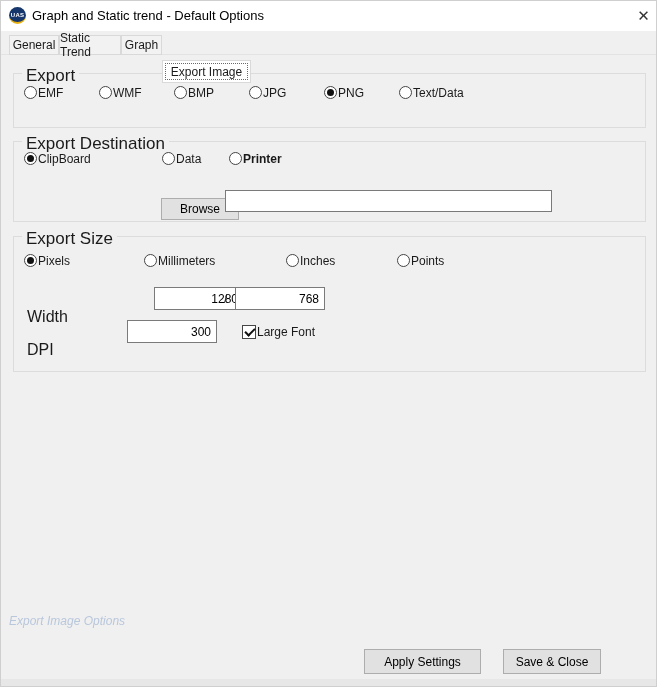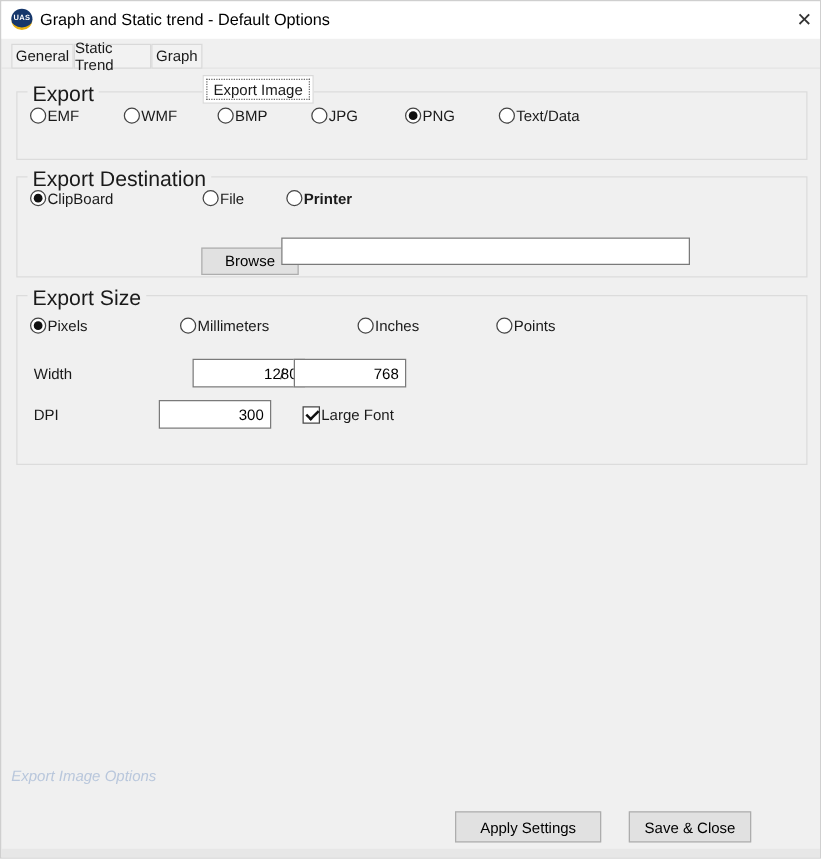--- a/index.html
+++ b/index.html
@@ -35,21 +35,21 @@
   .radio.checked::after { content:""; position:absolute; left:2px; top:2px; width:7px; height:7px; border-radius:50%; background:#111; }
   .checkbox { position:relative; width:14px; height:14px; border:1px solid #454545; background:#fff; flex:0 0 auto; }
   .checkbox.checked::after { content:""; position:absolute; left:2px; top:2px; width:8px; height:4px;
                              border-left:2px solid #111; border-bottom:2px solid #111; transform:rotate(-45deg); }
 
   
   .txt { position:absolute; height:23px; border:1px solid #7a7a7a; background:#fff; font-family:inherit;
          font-size:12px; text-align:right; padding:1px 5px; color:#000; }
   .btn { position:absolute; background:#e1e1e1; border:1px solid #adadad; font-family:inherit; font-size:12px;
          color:#000; display:flex; align-items:center; justify-content:center; cursor:default; }
-  .lbl { position:absolute; font-size:12px; }
+  .lbl { position:absolute; font-size:16px;margin-top:16px; }
   .slash { position:absolute; font-size:12px; }
 
   .footer-note { position:absolute; left:8px; top:613px; font-size:12px; font-style:italic; color:#b9c7dc; }
   .bottom-strip { position:absolute; left:0; top:678px; width:100%; height:9px; background:#e7e7e7; }
 </style>
 </head>
 <body>
 
 <div class="window">
 
@@ -94,21 +94,21 @@
   </div>
 
   <div class="group" style="top:140px; height:81px;">
     <div class="group-label">Export Destination</div>
     <div class="radio-item" style="left:10px; top:9px;">
       <span class="radio checked"></span>
       <span>ClipBoard</span>
     </div>
     <div class="radio-item" style="left:148px; top:9px;">
       <span class="radio"></span>
-      <span>File</span>
+      <span>Data</span>
     </div>
     <div class="radio-item" style="left:215px; top:9px;font-weight:bold;">
       <span class="radio"></span>
       <span>Printer</span>
     </div>
     <button class="btn" style="left:147px; top:56px; width:78px; height:22px;">Browse</button>
     <input class="txt" style="left: 211px; top: 48px; width: 327px; height: 22px; text-align: left;" value="">
   </div>
 
   <div class="group" style="top:235px; height:136px;">

